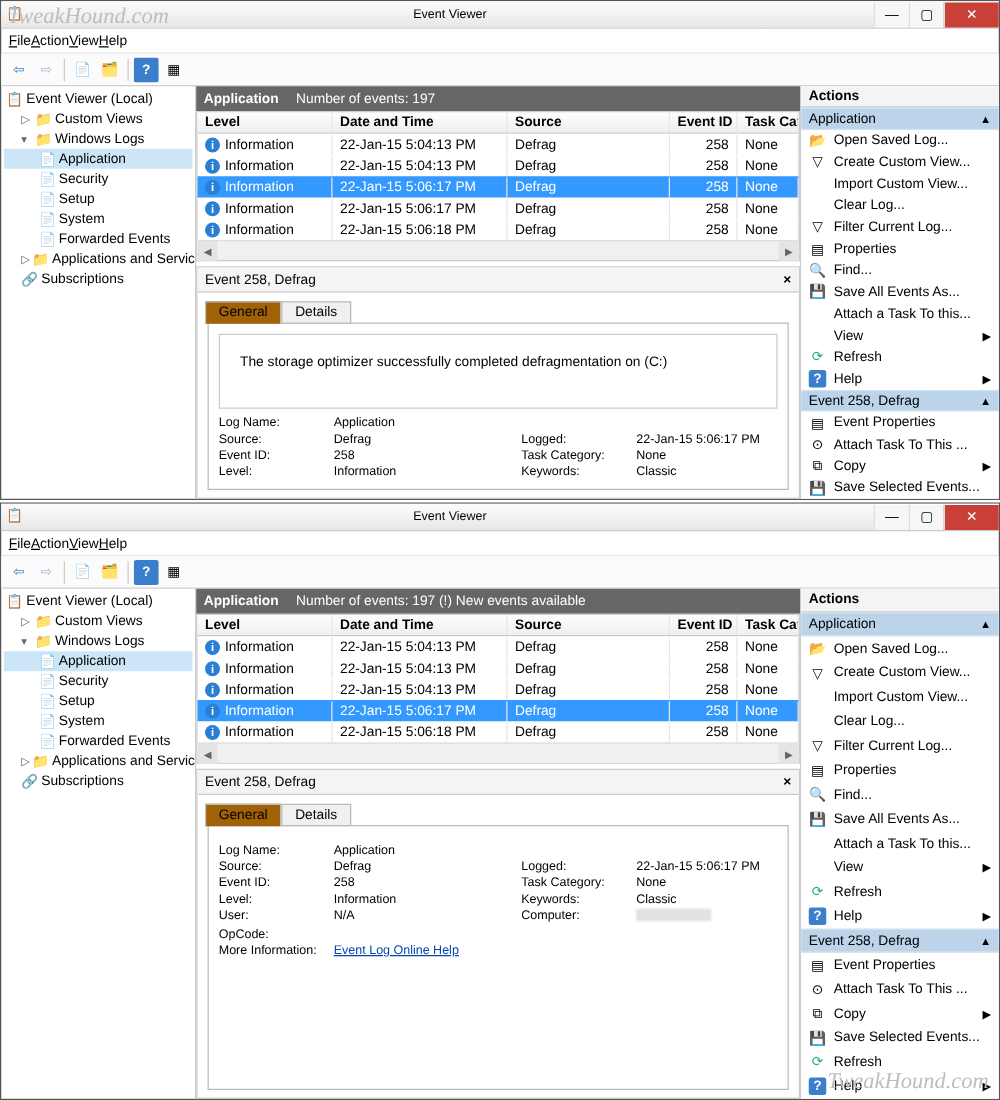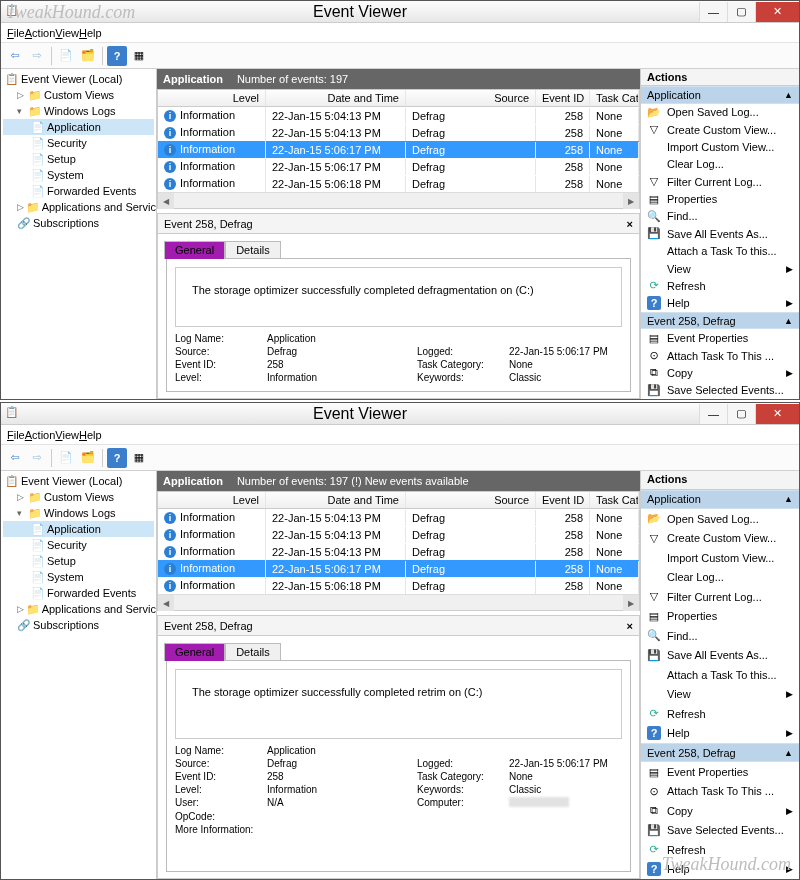--- a/index.html
+++ b/index.html
@@ -3,21 +3,21 @@
 <meta charset="utf-8">
 <style>
   * { margin: 0; padding: 0; box-sizing: border-box; }
   body { font-family: "Segoe UI", Tahoma, sans-serif; font-size: 11px; background: #fff; color: #000; width: 800px; }
   .watermark-top { position: absolute; left: 6px; top: 2px; font-size: 18px; color: #bdbdbd; font-style: italic; font-family: Georgia, serif; z-index: 50; pointer-events: none; }
   .window { border: 1px solid #555; background: #fff; display: flex; flex-direction: column; }
   .win1 { height: 400px; }
   .win2 { height: 478px; margin-top: 2px; position: relative; }
   .titlebar { height: 22px; background: linear-gradient(#fdfdfd,#e7e7e7); display: flex; align-items: center; border-bottom: 1px solid #ccc; }
   .titlebar .tb-icon { width: 16px; height: 16px; margin-left: 4px; }
-  .titlebar .title { flex: 1; text-align: center; font-size: 16px; }
+  .titlebar .title { flex: 1; text-align: center; font-size: 10px; }
   .wc-btns { display: flex; }
   .wc-btns .b { width: 28px; height: 20px; display: flex; align-items: center; justify-content: center; border-left: 1px solid #ddd; background: #f6f6f6; cursor: pointer; }
   .wc-btns .b.close { background: #c84037; color: #fff; width: 44px; }
   .menubar { height: 20px; display: flex; align-items: center; padding: 0 6px; border-bottom: 1px solid #e3e3e3; }
   .menubar span u { text-decoration: underline; }
   .toolbar { height: 26px; display: flex; align-items: center; padding: 0 4px; gap: 2px; border-bottom: 1px solid #d0d0d0; background: #fbfbfb; }
   .tb-btn { width: 20px; height: 20px; display: flex; align-items: center; justify-content: center; border: 1px solid transparent; }
   .tb-sep { width: 1px; height: 18px; background: #ccc; margin: 0 2px; }
   
   .body-3col { flex: 1; display: flex; min-height: 0; }
@@ -29,33 +29,33 @@
   .tree .sel { background: #cde6f7; }
   .tree .ticon { width: 14px; height: 14px; display: inline-flex; align-items: center; justify-content: center; }
   
   .center { flex: 1; display: flex; flex-direction: column; border-right: 1px solid #ccc; min-width: 0; }
   .graybar { height: 20px; background: #666; color: #fff; display: flex; align-items: center; padding: 0 6px; gap: 14px; font-size: 11px; }
   .graybar .b1 { font-weight: bold; }
   .evt-table { border: 1px solid #ccc; margin: 0; }
   .evt-head { display: flex; background: linear-gradient(#fdfdfd,#efefef); border-bottom: 1px solid #ccc; }
   .c-lvl { width: 108px; } .c-dt { width: 140px; } .c-src { width: 130px; } .c-eid { width: 54px; text-align: right; padding-right: 8px; } .c-cat { flex: 1; }
   .evt-head > div, .evt-row > div { padding: 2px 6px; border-right: 1px solid #e6e6e6; overflow: hidden; white-space: nowrap; }
-  .evt-head > div { font-weight: normal; text-align: right; }
+  .evt-head > div { font-weight: bold; }
   .evt-row { display: flex; height: 17px; align-items: center; }
   .evt-row.sel { background: #3399ff; color: #fff; }
   .info-ic { display:inline-flex; width:12px; height:12px; border-radius:50%; background:#2a7fd4; color:#fff; font-size:9px; align-items:center; justify-content:center; margin-right:4px; font-weight:bold; }
   .hscroll { height: 16px; background: #f0f0f0; border-top: 1px solid #ddd; position: relative; }
   .hscroll .ar { position: absolute; top:0; width:16px; height:16px; display:flex; align-items:center; justify-content:center; background:#e4e4e4; font-size:8px; color:#666; }
   .hscroll .al { left:0; } .hscroll .arr { right:0; }
   
   .detail-pane { flex: 1; margin-top: 4px; border: 1px solid #ccc; display:flex; flex-direction:column; min-height:0;}
   .detail-title { height: 20px; display:flex; align-items:center; padding:0 6px; background:#f4f4f4; border-bottom:1px solid #ccc; }
   .detail-title .x { margin-left:auto; font-weight:bold; cursor:pointer; }
   .tabs { display:flex; padding:6px 6px 0 6px; gap:0; }
-  .tab { padding: 2px 10px; border:1px solid #bbb; border-bottom:none; background:#a21caf; position:relative; top:1px; }
+  .tab { padding: 2px 10px; border:1px solid #bbb; border-bottom:none; background:#a16207; position:relative; top:1px; }
   .tab.inactive { background:#f0f0f0; border-bottom:1px solid #bbb; }
   .gb { margin:0 8px 6px 8px; border:1px solid #bbb; flex:1; padding:8px; overflow:hidden; display:flex; flex-direction:column;}
   .descbox { border:1px solid #ccc; padding:16px; height:70px; font-size:11px; }
   .kv { margin-top:6px; display:grid; grid-template-columns: 92px 150px 92px auto; row-gap:2px; font-size:10px;}
   .kv .k { }
   .link { color:#0645ad; text-decoration:underline; cursor:pointer; }
   
   .actions { width: 158px; display:flex; flex-direction:column; background:#fff; }
   .act-hdr { height: 19px; background:#f4f4f4; border-bottom:1px solid #ccc; padding:2px 6px; font-weight:bold; }
   .act-section-h { height:20px; background:#bcd4ea; display:flex; align-items:center; padding:0 6px; font-weight:normal; border-top:1px solid #cfe0ef; border-bottom:1px solid #cfe0ef;}
@@ -447,21 +447,20 @@
       <div class="detail-pane">
         <div class="detail-title">
             <span>Event 258, Defrag</span>
             <span class="x">×</span>
           </div>
         <div class="tabs">
           <div class="tab">General</div>
           <div class="tab inactive">Details</div>
         </div>
         <div class="gb">
-          <div class="descbox">The storage optimizer successfully completed retrim on (C:)</div>
           <div class="kv">
             <div class="k">Log Name:</div>
               <div>Application</div>
               <div></div>
               <div></div>
             <div class="k">Source:</div>
               <div>Defrag</div>
               <div class="k">Logged:</div>
               <div>22-Jan-15 5:06:17 PM</div>
             <div class="k">Event ID:</div>
@@ -474,20 +473,21 @@
               <div>Classic</div>
             <div class="k">User:</div>
               <div>N/A</div>
               <div class="k">Computer:</div>
               <div><span class="smudge"></span></div>
             <div class="k">OpCode:</div>
               <div></div>
               <div></div>
               <div></div>
             <div class="k">More Information:</div>
+              <div style="grid-column: span 3;"><span class="link">Event Log Online Help</span></div>
           </div>
         </div>
       </div>
     </div>
 
     <div class="actions">
       <div class="act-hdr">Actions</div>
       <div class="act-section-h">
           <span>Application</span>
           <span class="chev">▲</span>

